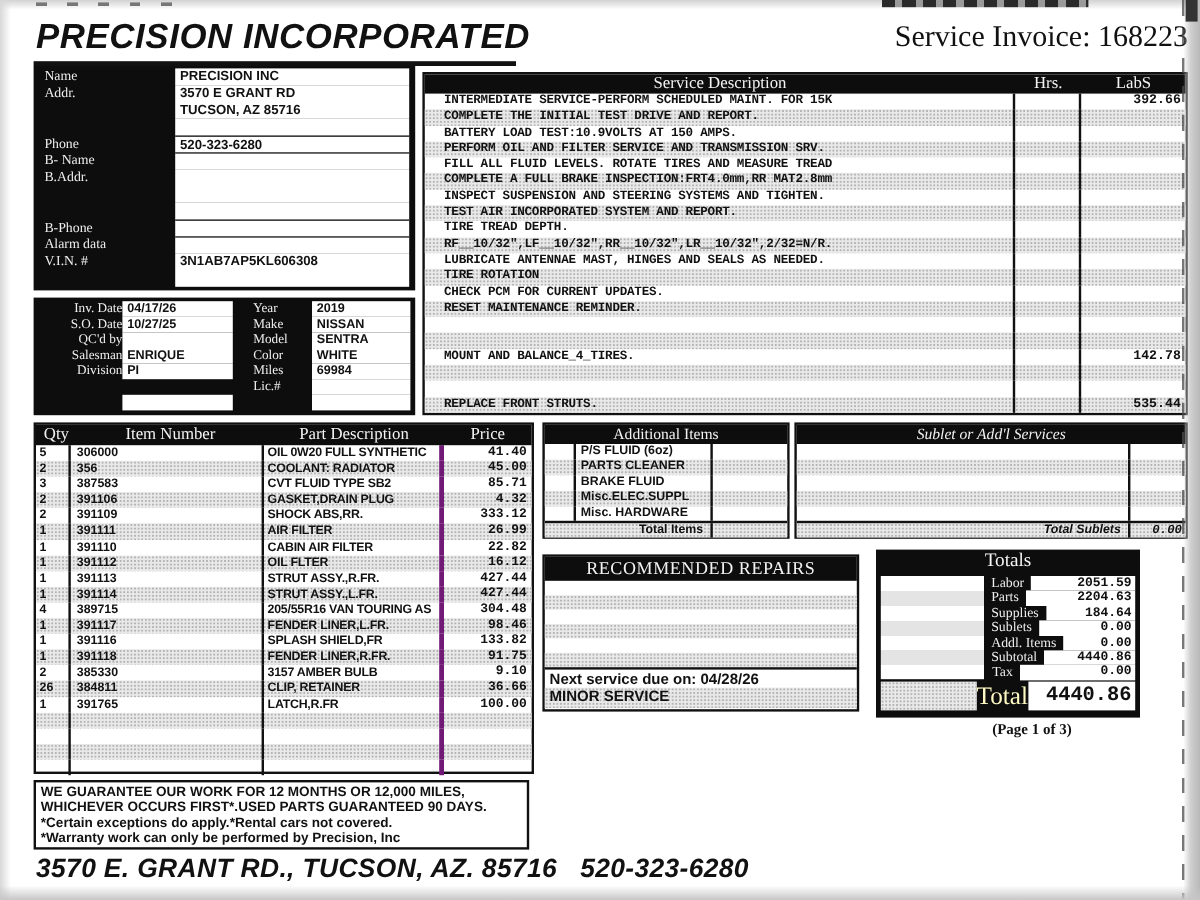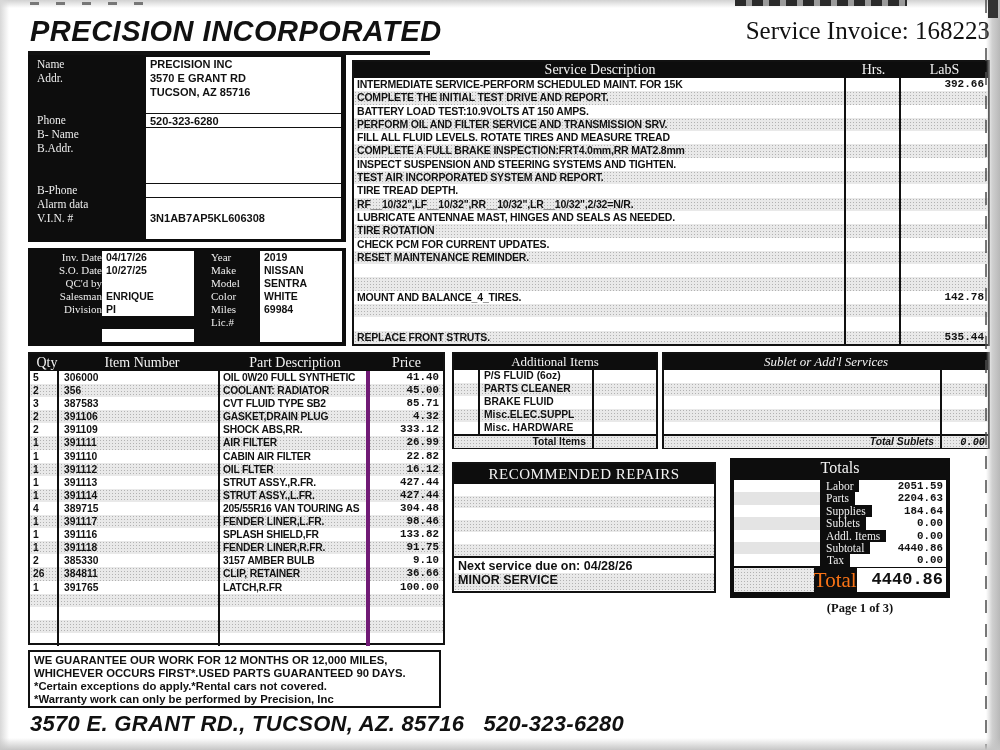--- a/index.html
+++ b/index.html
@@ -39,21 +39,21 @@
   .v-rval { flex:1; background:#fff; font-weight:bold; font-size:10.5px; line-height:13px; padding-left:4px; white-space:nowrap; overflow:hidden; }
   .v-row .blank { background:transparent; }
 
   
   .svc-box { position:absolute; left:352px; top:60px; width:638px; height:286px; border:2px solid #111; background:#fff; }
   .svc-head { position:relative; height:16px; background:#0d0d0d; color:#f3f3f3; font-family:"Liberation Serif",serif; font-size:14px; line-height:16px; }
   .svc-head .t1 { position:absolute; left:0; width:492px; text-align:center; }
   .svc-head .t2 { position:absolute; left:492px; width:55px; text-align:center; }
   .svc-head .t3 { position:absolute; left:547px; width:87px; text-align:center; }
   .svc-row { display:flex; height:13.3px; }
-  .svc-text { width:492px; border-right:2px solid #111; font-weight:bold; font-size:10.5px; line-height:13.3px; padding-left:3px; white-space:nowrap; overflow:hidden; letter-spacing:-.2px; }
+  .svc-text { width:492px; border-right:2px solid #111; font-weight:bold; font-size:10.5px; line-height:13.3px; padding-left:16px; white-space:nowrap; overflow:hidden; letter-spacing:-.2px;font-family:Liberation Mono, monospace; }
   .svc-hrs { width:55px; border-right:2px solid #111; }
   .svc-amt { flex:1; text-align:right; padding-right:4px; font-family:"Liberation Mono",monospace; font-weight:bold; font-size:11px; line-height:13.3px; }
 
   
   .parts-box { position:absolute; left:28px; top:352px; width:417px; height:293px; border:2px solid #111; background:#fff; }
   .parts-head { position:relative; height:17px; background:#0d0d0d; color:#f3f3f3; font-family:"Liberation Serif",serif; font-size:14px; line-height:17px; }
   .parts-head .h1 { position:absolute; left:0; width:34px; text-align:center; }
   .parts-head .h2 { position:absolute; left:34px; width:156px; text-align:center; }
   .parts-head .h3 { position:absolute; left:190px; width:150px; text-align:center; }
   .parts-head .h4 { position:absolute; left:340px; width:73px; text-align:center; }
@@ -87,21 +87,21 @@
   .totals-box { position:absolute; left:730px; top:458px; width:220px; height:140px; background:#0d0d0d; }
   .totals-title { text-align:center; color:#f3f3f3; font-family:"Liberation Serif",serif; font-size:16px; height:20px; line-height:20px; }
   .totals-left { position:absolute; left:4px; top:22px; width:86px; height:86px;
     background:repeating-linear-gradient(180deg,#fff 0 12.4px,#e4e4e4 12.4px 24.8px); }
   .t-rows { position:absolute; left:96px; top:22px; right:4px; }
   .t-row { display:flex; height:12.4px; align-items:stretch; }
   .t-label { flex:1; color:#eee; font-family:"Liberation Serif",serif; font-size:11.5px; line-height:12.4px; text-align:right; padding-right:6px; white-space:nowrap; }
   .t-val { width:96px; background:#fff; font-family:"Liberation Mono",monospace; font-weight:bold; font-size:10.8px; line-height:12.4px; text-align:right; padding-right:3px; }
   .t-total { position:absolute; left:4px; bottom:5px; right:4px; height:26px; display:flex; align-items:center; }
   .t-total-stub { width:86px; height:24px; }
-  .t-total-label { flex:1; color:#f97316; font-family:"Liberation Serif",serif; font-size:21px; text-align:center; }
+  .t-total-label { flex:1; color:#fef9c3; font-family:"Liberation Serif",serif; font-size:21px; text-align:center; }
   .t-total-val { width:96px; height:24px; background:#fff; font-family:"Liberation Mono",monospace; font-weight:bold; font-size:17px; line-height:24px; text-align:right; padding-right:3px; }
   .page-note { position:absolute; left:730px; top:601px; width:260px; text-align:center; font-family:"Liberation Serif",serif; font-weight:bold; font-size:12.5px; }
 
   
   .guar-box { position:absolute; left:28px; top:650px; width:413px; height:58px; border:2.5px solid #111; padding:2px 4px; }
   .g-line { font-weight:bold; font-size:11.3px; line-height:13px; white-space:nowrap; }
   .footer-line { position:absolute; left:30px; top:711px; font-size:22px; font-weight:bold; font-style:italic; white-space:pre; letter-spacing:.3px; }
 
   
   .edge-top { position:absolute; left:0; top:0; width:100%; height:8px; background:linear-gradient(180deg,#d2d2d2,rgba(255,255,255,0)); }

